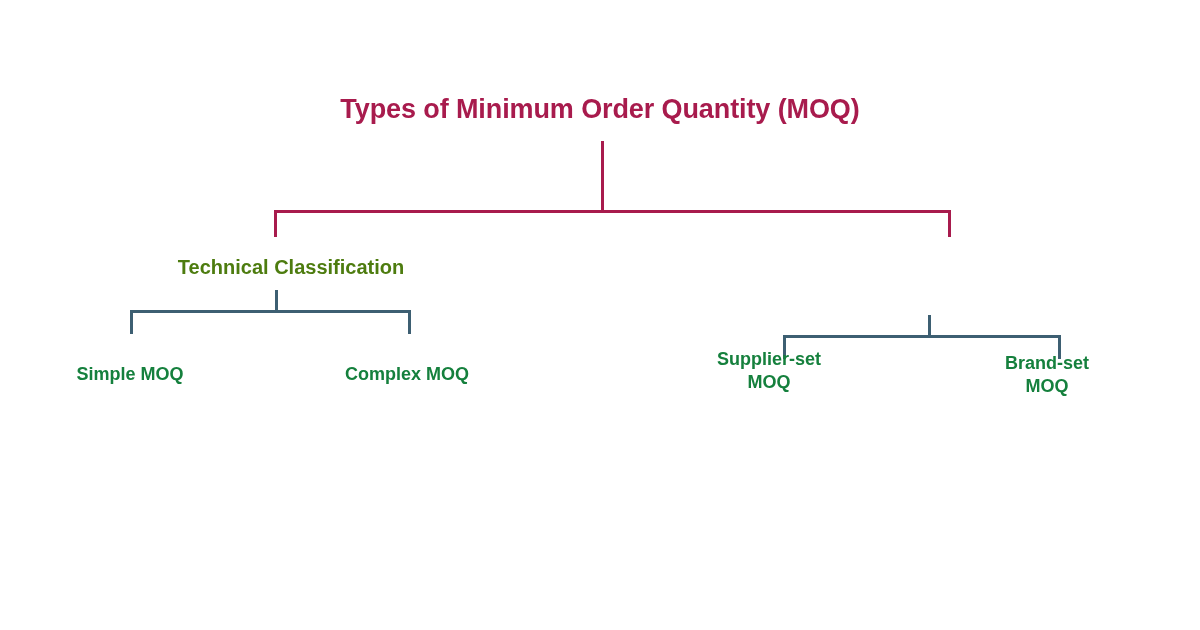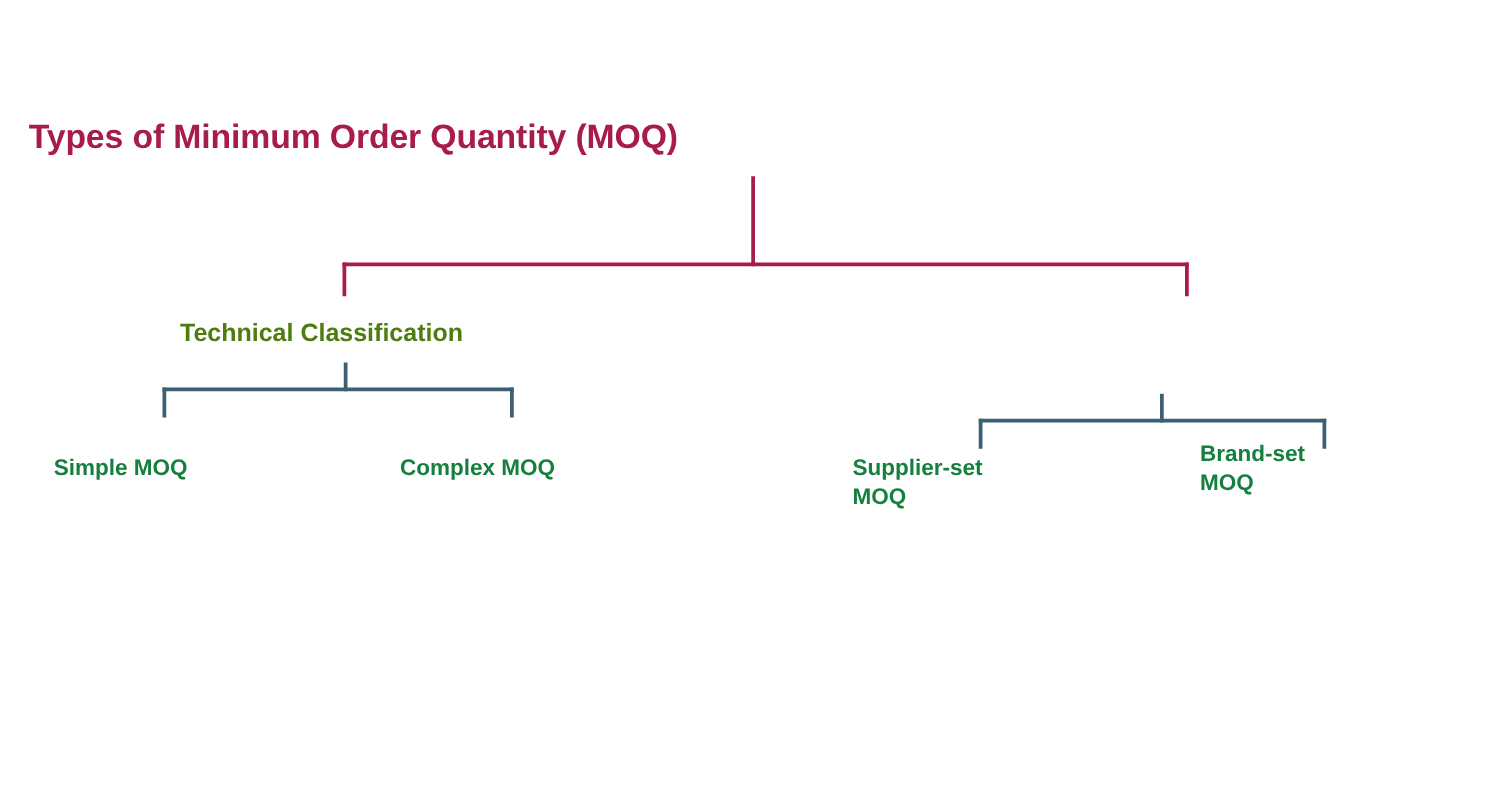--- a/index.html
+++ b/index.html
@@ -16,23 +16,23 @@
     position: relative;
     width: 1200px;
     height: 630px;
     background: #ffffff;
     overflow: hidden;
   }
 
   
   .node {
     position: absolute;
+    text-align: center;
     line-height: 1.25;
     white-space: pre-line;
-    padding-left: 23px;
   }
 
   .node-root {
     left: 0;
     right: 0;
     top: 93px;
     font-size: 27px;
     font-weight: 700;
     letter-spacing: -0.1px;
     color: #a81b4d;
@@ -54,21 +54,21 @@
     width: 284px;
   }
 
   .node-l3 {
     font-size: 18px;
     font-weight: 700;
     color: #15803d;
   }
   .node-simple  { left: 20px;  top: 363px; width: 220px; }
   .node-complex { left: 297px; top: 363px; width: 220px; }
-  .node-supplier{ left: 659px; top: 363px; width: 220px; }
+  .node-supplier{ left: 659px; top: 348px; width: 220px; }
   .node-brand   { left: 937px; top: 352px; width: 220px; }
 
   
   .line {
     position: absolute;
   }
   .line-v { width: 3px; }
   .line-h { height: 3px; }
 
   .c-root { background: #a81b4d; }

